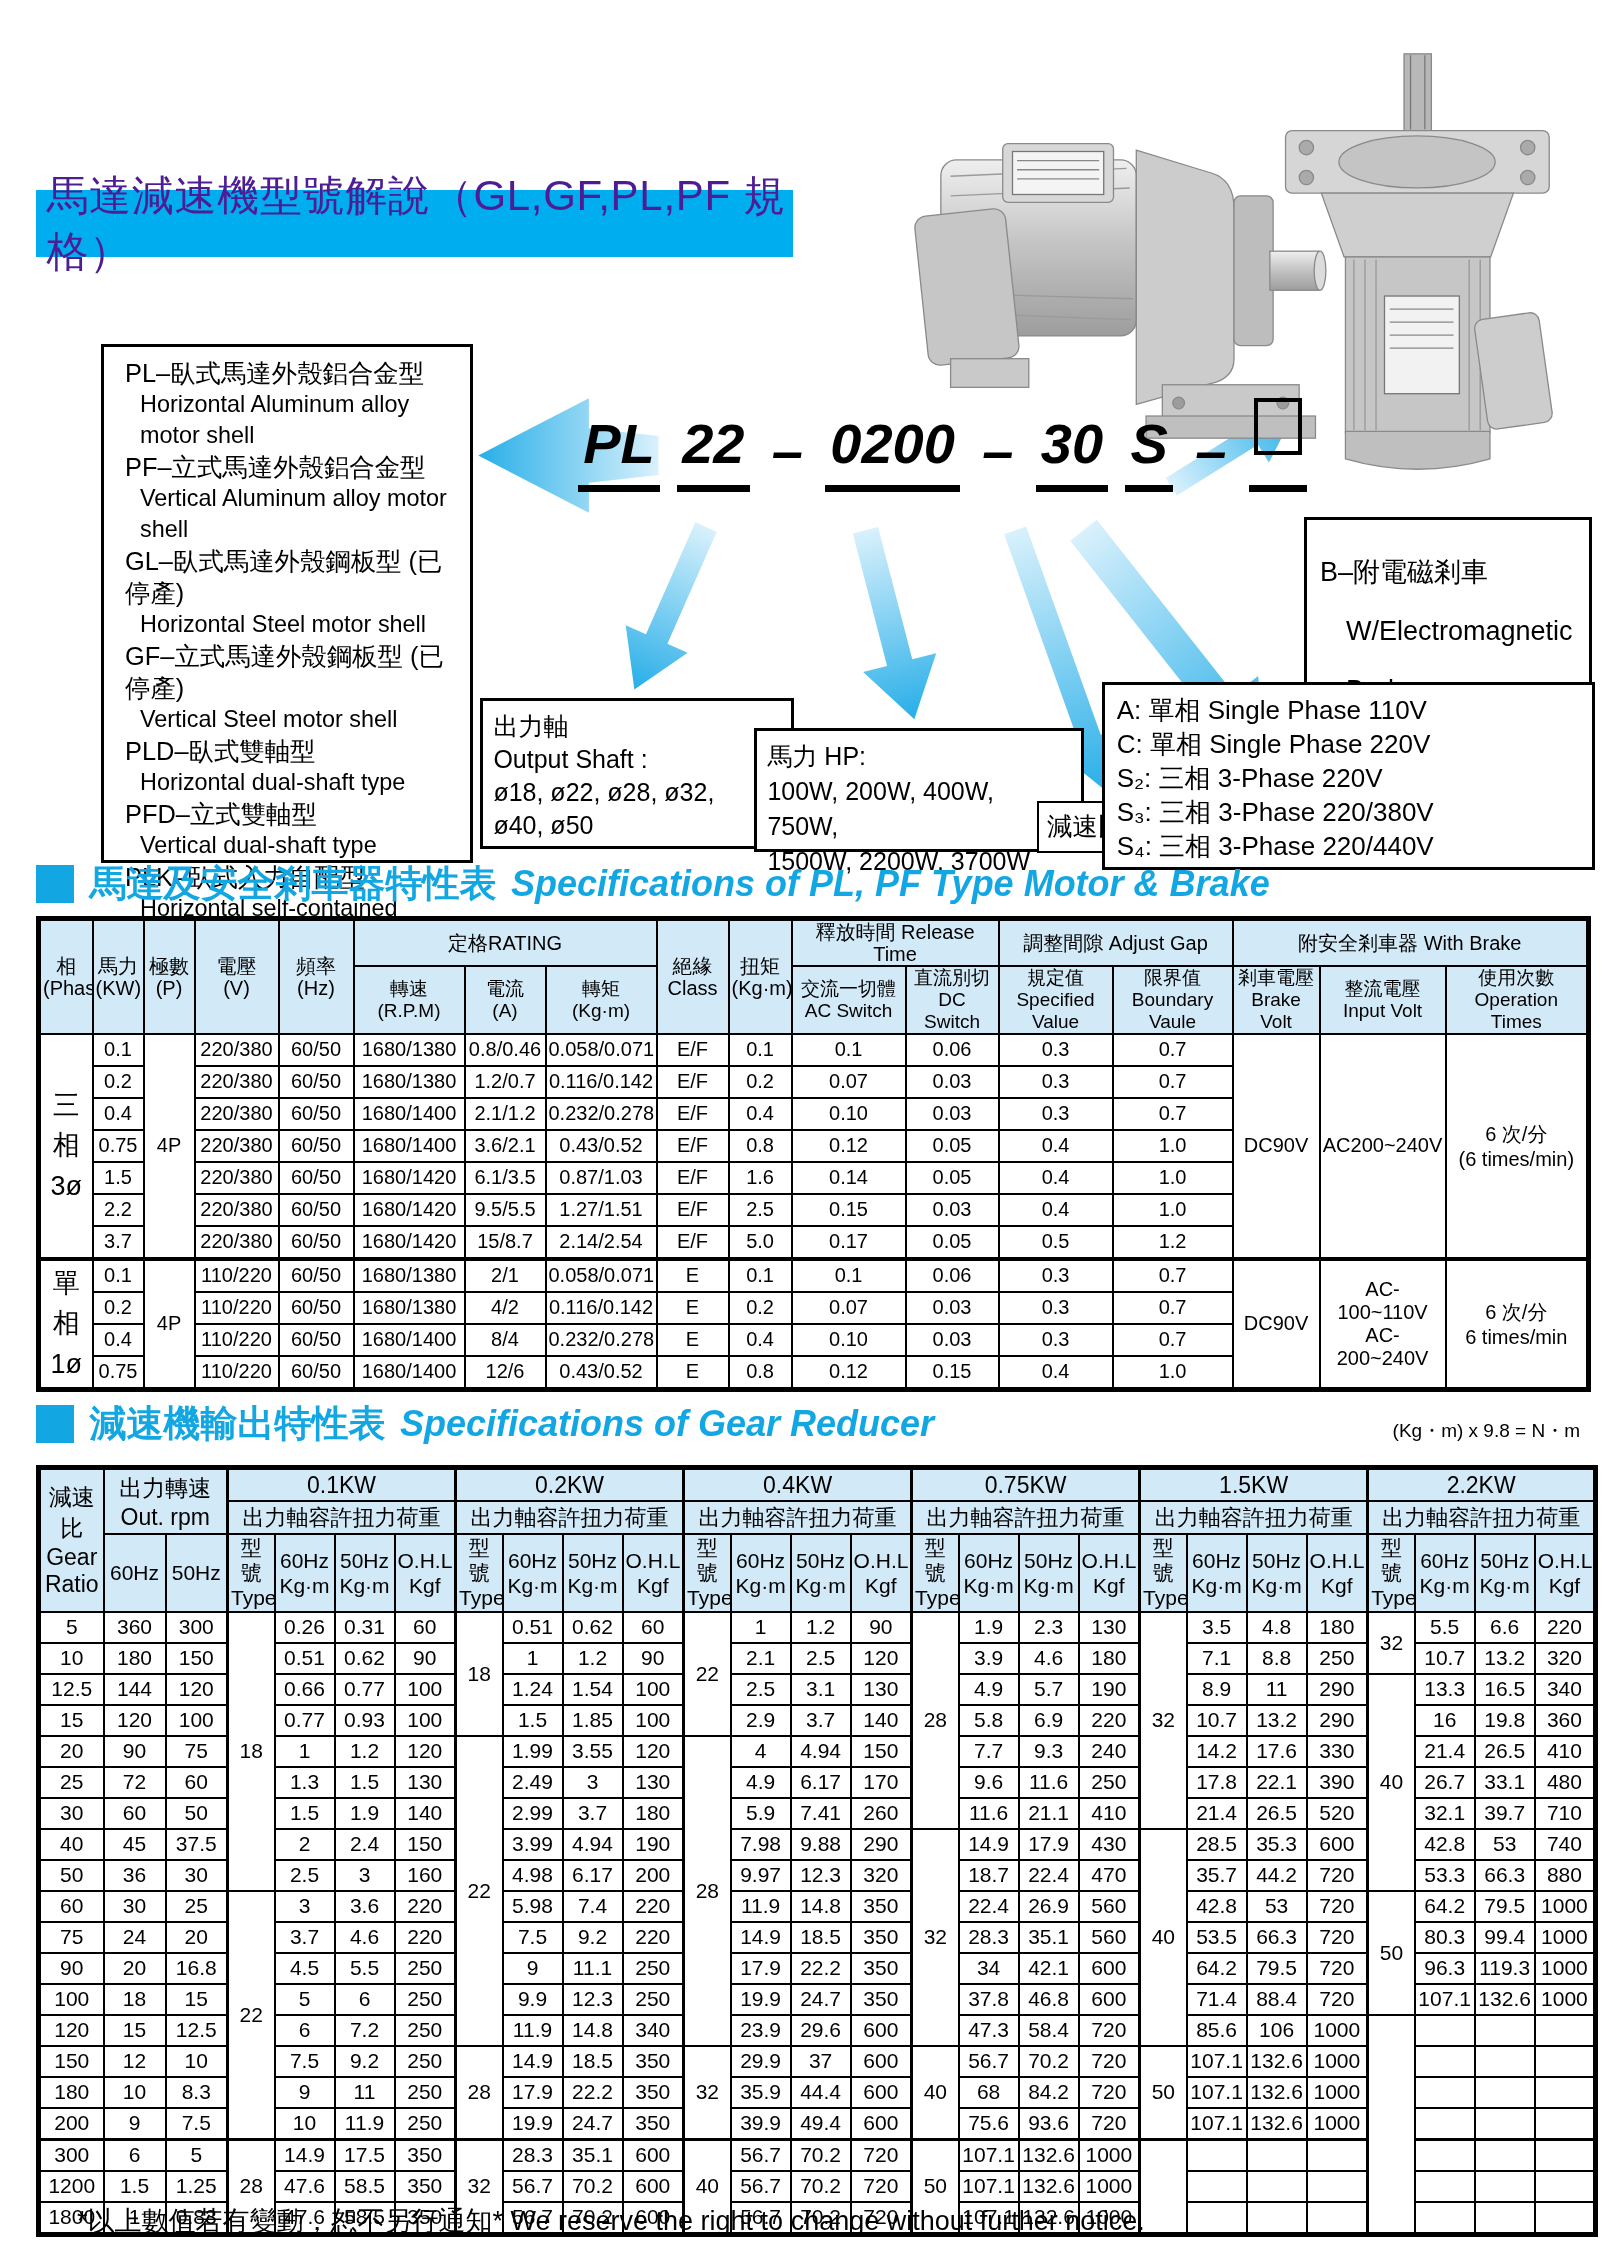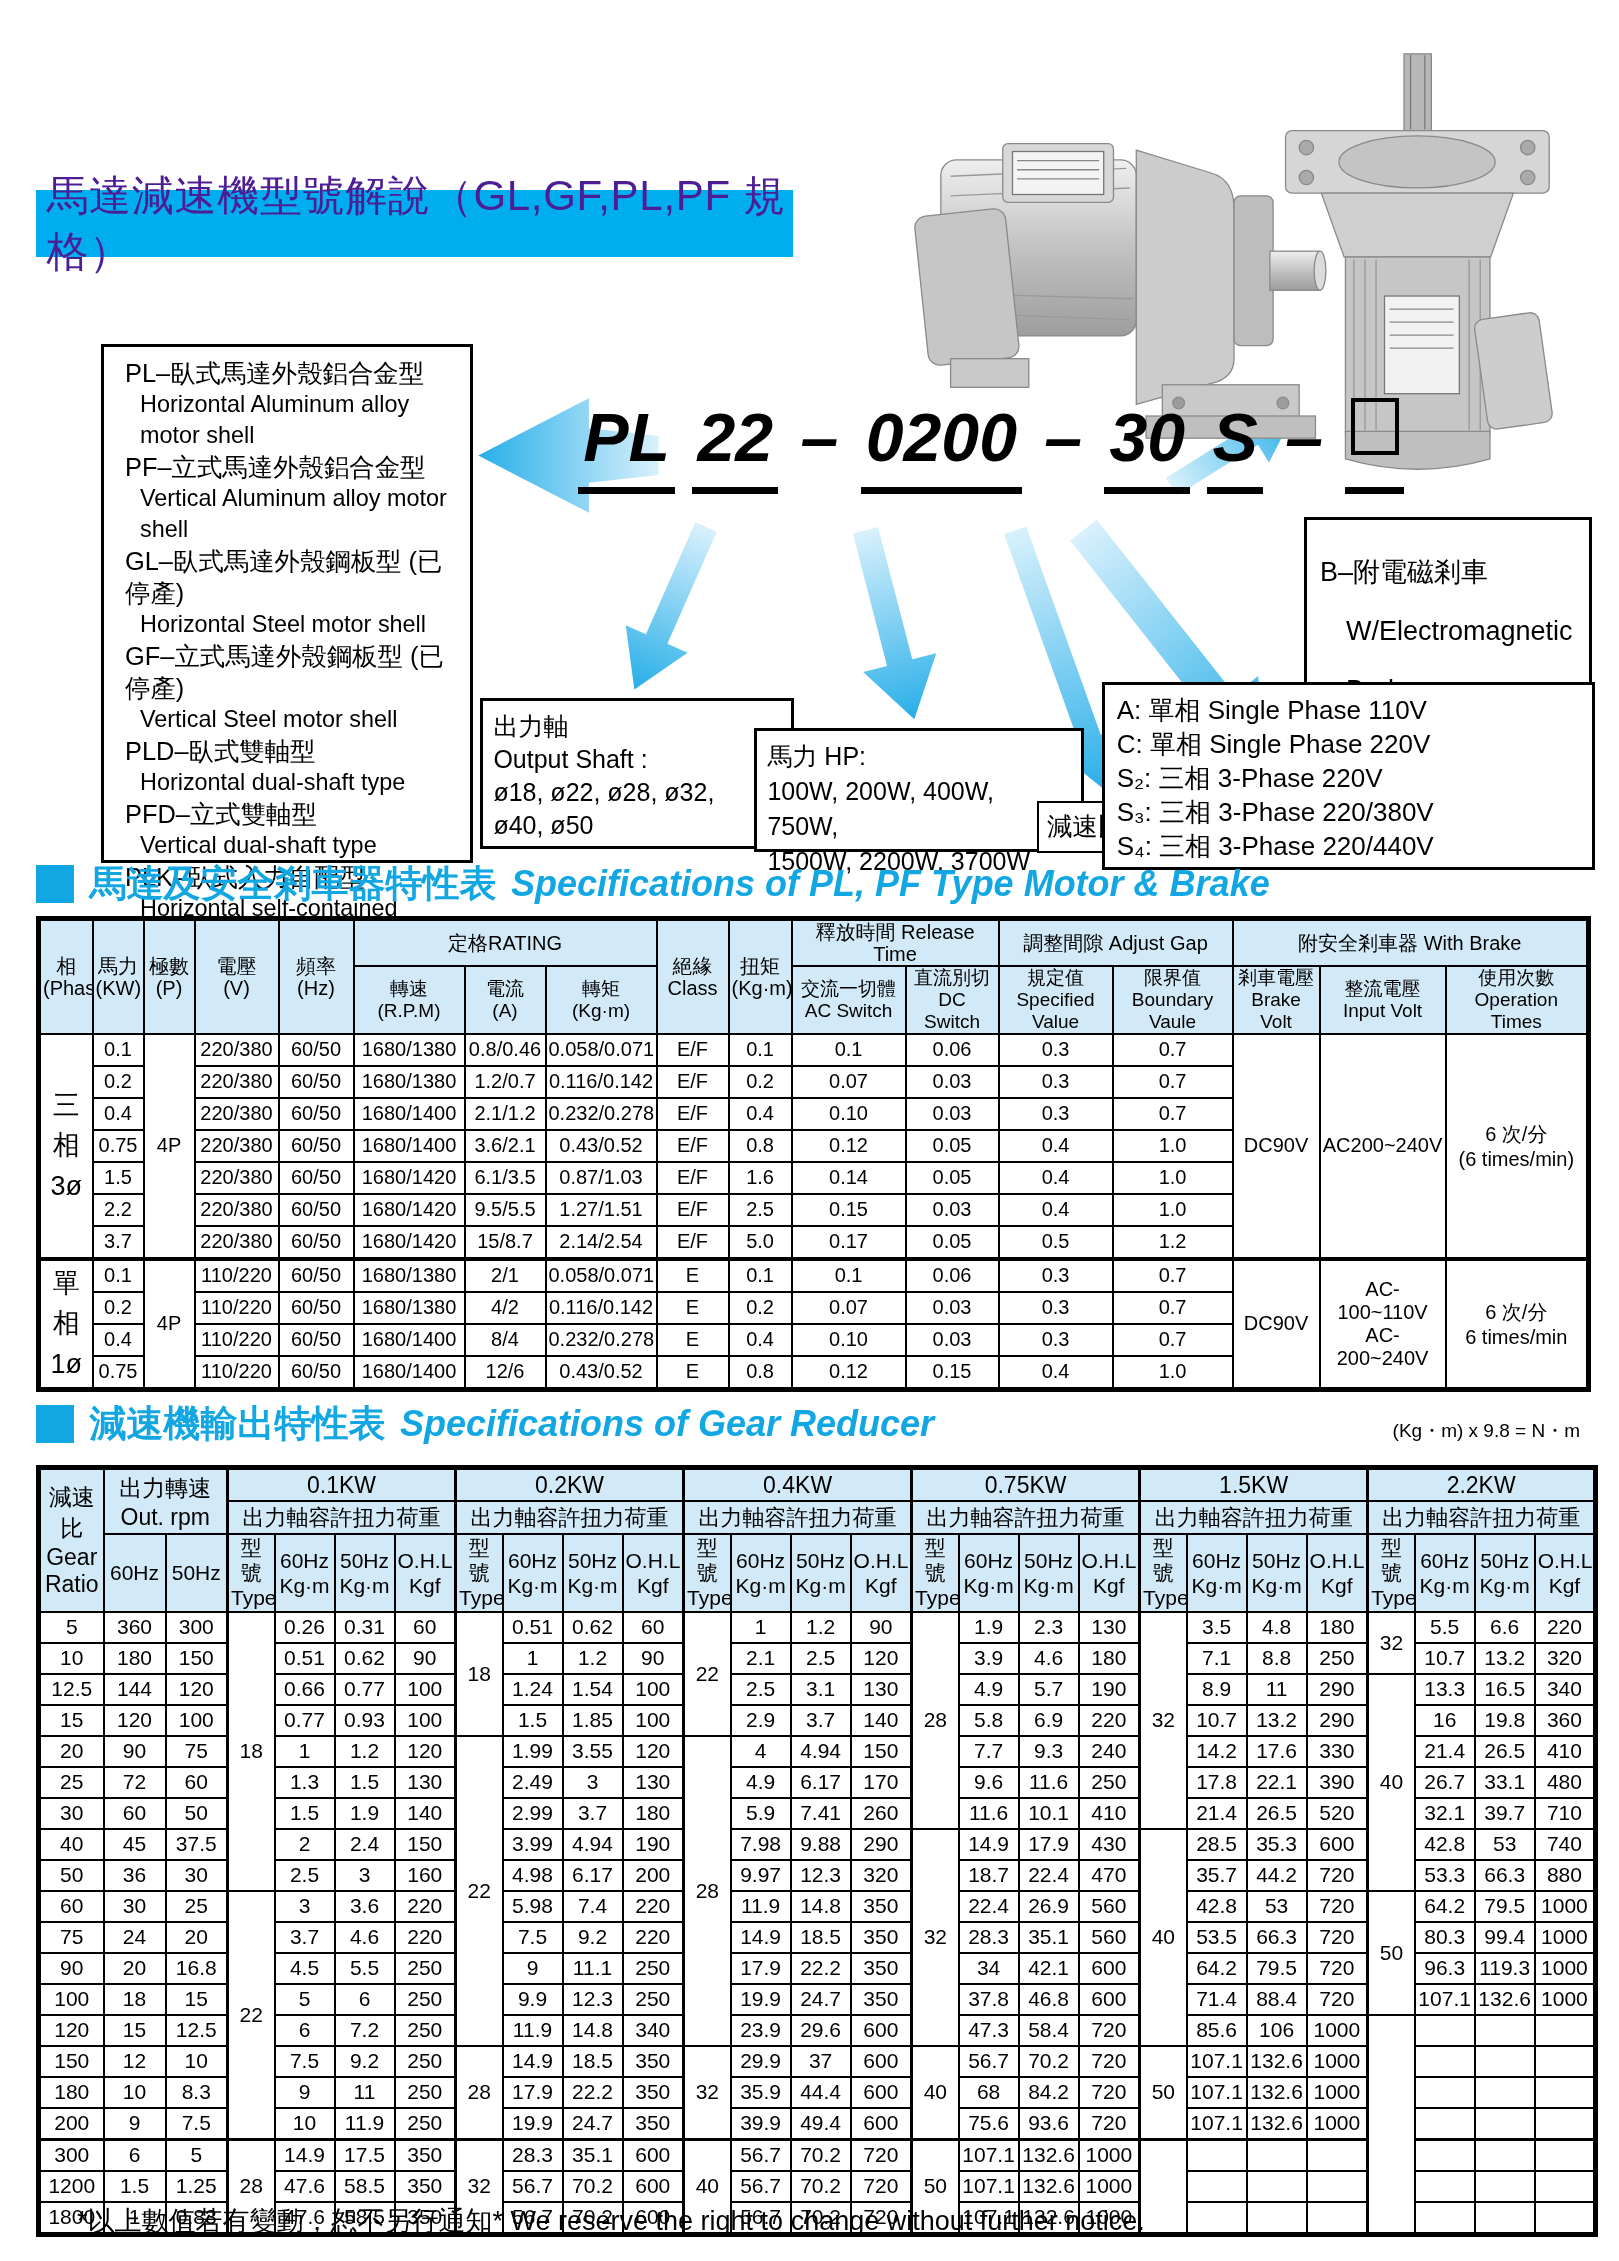--- a/index.html
+++ b/index.html
@@ -9,22 +9,22 @@
   .banner{position:absolute;left:36px;top:190px;width:757px;height:67px;background:#00AEEF;
           color:#4c1d95;font-weight:normal;font-size:42px;display:flex;align-items:center;
           padding-left:10.4px;box-sizing:border-box;letter-spacing:0.7px;}
   
   .arrows{position:absolute;left:0;top:0;pointer-events:none;}
   
   .photo{position:absolute;}
   .photo-h{left:905px;top:98px;}
   .photo-v{left:1266px;top:42px;}
   
-  .mcode{position:absolute;left:578px;top:398px;display:flex;
-         font-size:68px;font-weight:bold;font-style:italic;white-space:nowrap;}
+  .mcode{position:absolute;left:578px;top:398px;display:flex;align-items:flex-end;
+         font-size:56px;font-weight:bold;font-style:italic;white-space:nowrap;}
   .mcode .seg{padding:0 5.2px 9px;margin-right:17px;}
   .mcode .seg.u{border-bottom:7.8px solid #000;}
   .mcode .endbox{display:inline-block;width:40px;height:49px;border:4.6px solid #000;margin-bottom:7.8px;}
   
   .box{position:absolute;background:#fff;border:3.3px solid #000;box-sizing:border-box;}
   .legend{left:101px;top:344px;width:372px;height:519px;padding:10.4px 6.5px 6.5px 9px;}
   .legend .zh{font-size:25.4px;line-height:32px;display:block;margin-left:12px;}
   .legend .en{font-size:23.4px;line-height:31px;display:block;padding-left:27px;}
   .shaft{left:480px;top:698px;width:314px;height:151px;padding:9px 10.4px;}
   .shaft div{font-size:25px;line-height:33px;}
@@ -730,21 +730,21 @@
           <td>1.5</td>
           <td>1.9</td>
           <td>140</td>
           <td>2.99</td>
           <td>3.7</td>
           <td>180</td>
           <td>5.9</td>
           <td>7.41</td>
           <td>260</td>
           <td>11.6</td>
-          <td>10.1</td>
+          <td>21.1</td>
           <td>410</td>
           <td>21.4</td>
           <td>26.5</td>
           <td>520</td>
           <td>32.1</td>
           <td>39.7</td>
           <td>710</td>
         </tr>
         <tr>
           <td>40</td>

